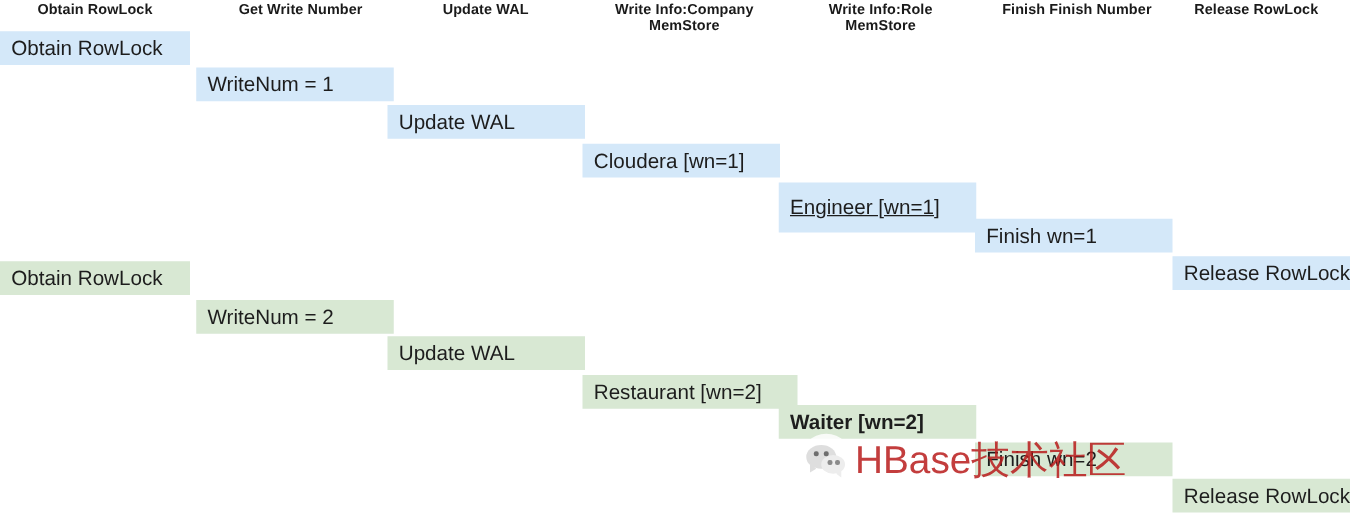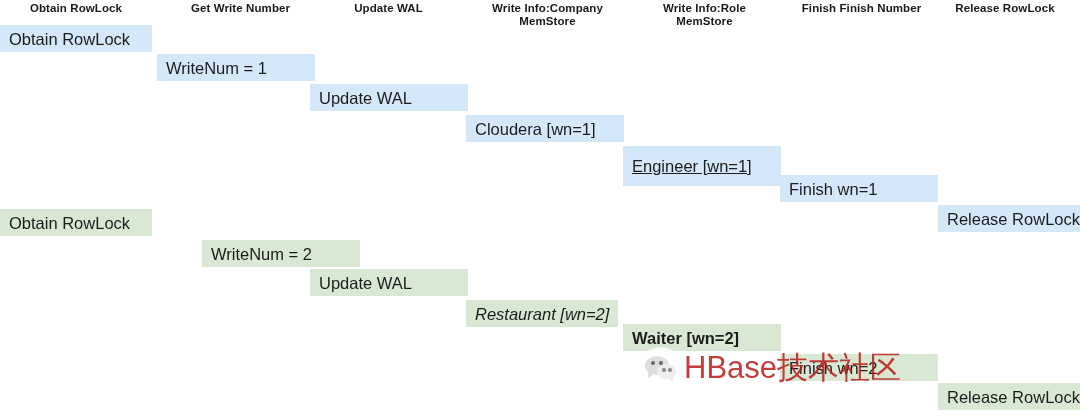--- a/index.html
+++ b/index.html
@@ -131,23 +131,23 @@
     <div class="step-box blue" style="left: 157px; top: 54px; width: 158px; height: 27px;">WriteNum = 1</div>
     <div class="step-box blue" style="left: 310px; top: 84px; width: 158px; height: 27px;">Update WAL</div>
     <div class="step-box blue" style="left: 466px; top: 115px; width: 158px; height: 27px;">Cloudera [wn=1]</div>
     <div class="step-box blue" style="left: 623px; top: 146px; width: 158px; height: 40px; text-decoration: underline;">Engineer [wn=1]</div>
     <div class="step-box blue" style="left: 780px; top: 175px; width: 158px; height: 27px; text-align: center;">Finish wn=1</div>
     <div class="step-box blue" style="left: 938px; top: 205px; width: 142px; height: 27px;">Release RowLock</div>
   </div>
 
   <div>
     <div class="step-box green" style="left: 0px; top: 209px; width: 152px; height: 27px;">Obtain RowLock</div>
-    <div class="step-box green" style="left: 157px; top: 240px; width: 158px; height: 27px; margin-left: 45px;">WriteNum = 2</div>
+    <div class="step-box green" style="left: 157px; top: 240px; width: 158px; height: 27px;">WriteNum = 2</div>
     <div class="step-box green" style="left: 310px; top: 269px; width: 158px; height: 27px;">Update WAL</div>
-    <div class="step-box green" style="left: 466px; top: 300px; width: 152px; height: 27px; font-style: italic;">Restaurant [wn=2]</div>
+    <div class="step-box green" style="left: 466px; top: 300px; width: 172px; height: 27px;">Restaurant [wn=2]</div>
     <div class="step-box green" style="left: 623px; top: 324px; width: 158px; height: 27px; font-weight: bold;">Waiter [wn=2]</div>
     <div class="step-box green" style="left: 780px; top: 354px; width: 158px; height: 27px;">Finish wn=2</div>
     <div class="step-box green" style="left: 938px; top: 383px; width: 142px; height: 27px;">Release RowLock</div>
   </div>
 
   <div class="watermark">
     <div class="wm-logo">
       <span class="bubble-a"></span>
       <span class="bubble-b"></span>
       <span class="eye e1"></span>

